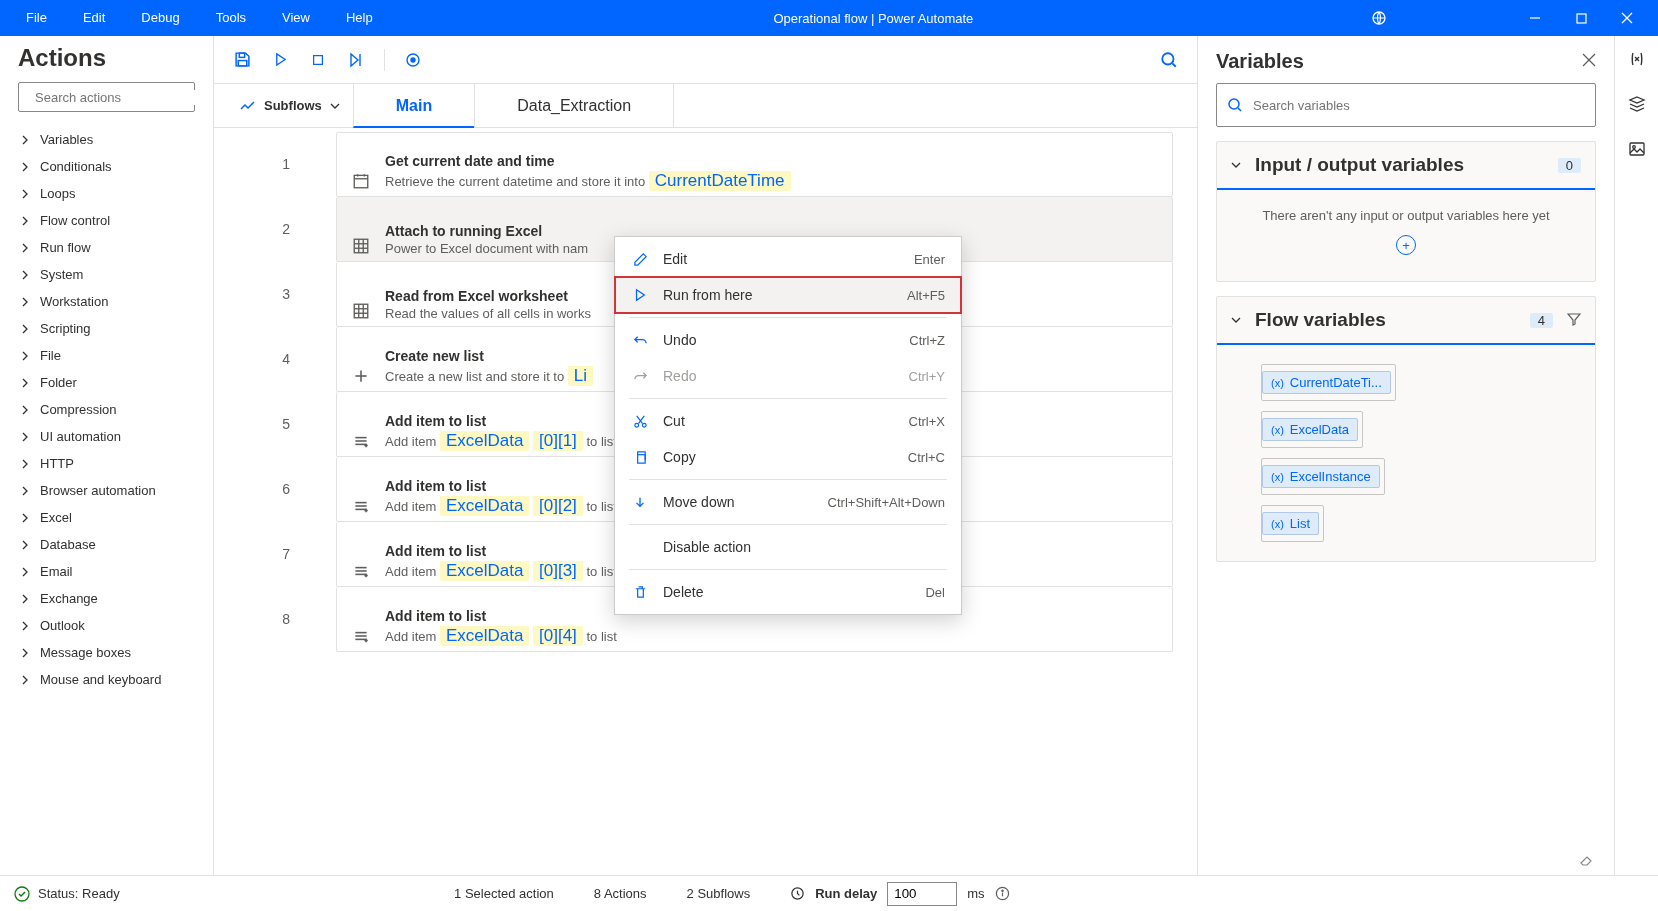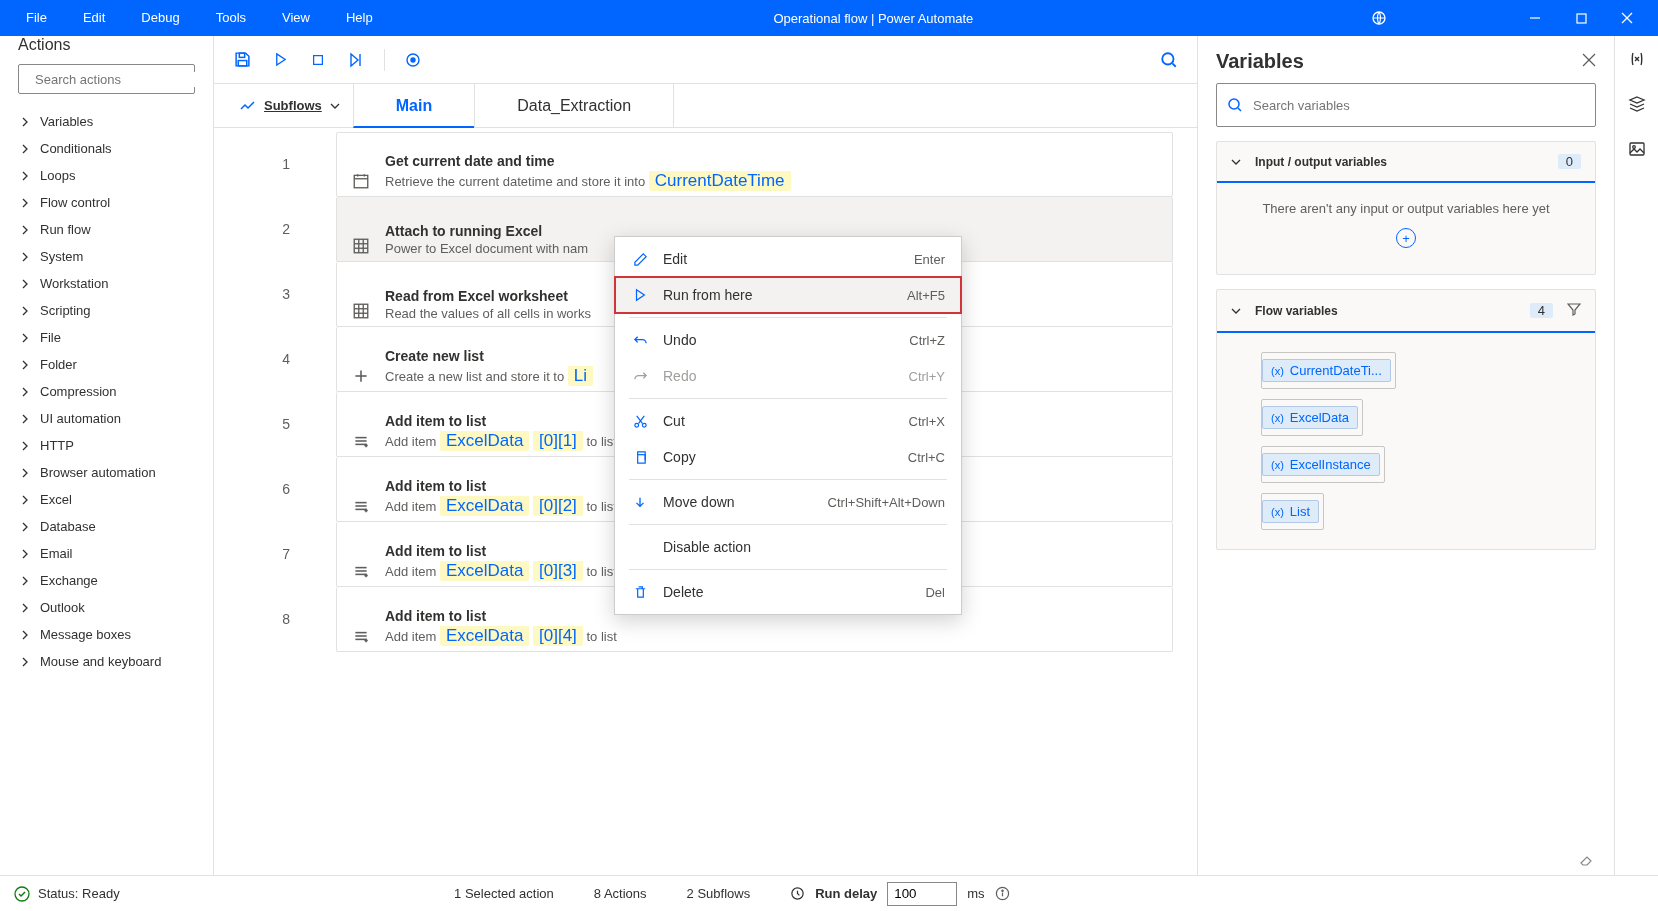--- a/index.html
+++ b/index.html
@@ -13,36 +13,36 @@
 .titlebar .title { flex: 1; text-align: center; font-size: 13px; }
 .titlebar .win-controls { display: flex; gap: 0; align-items: center; }
 .titlebar .win-btn { width: 46px; height: 36px; display: flex; align-items: center; justify-content: center; cursor: pointer; }
 .titlebar svg { stroke: #fff; fill: none; }
 
 
 .main { flex: 1; display: flex; min-height: 0; }
 
 
 .actions-pane { width: 214px; border-right: 1px solid #e1e1e1; display: flex; flex-direction: column; background: #fff; position: relative;}
-.actions-pane h1 { font-size: 16px; font-weight: 400; padding: 0 18px 10px; }
+.actions-pane h1 { font-size: 24px; font-weight: 700; padding: 8px 18px 10px; }
 .search-box { margin: 0 18px 10px; height: 30px; border: 1px solid #8a8886; border-radius: 2px; display: flex; align-items: center; padding: 0 8px; gap: 8px; }
 .search-box input { border: none; outline: none; flex: 1; font-size: 13px; color: #605e5c; }
 .actions-list { overflow-y: auto; flex: 1; padding: 4px 2px; }
 .action-cat { display: flex; align-items: center; gap: 10px; padding: 6px 12px 6px 18px; cursor: pointer; }
 .chev { width: 10px; height: 10px; flex-shrink: 0; }
 
 
 .editor { flex: 1; display: flex; flex-direction: column; min-width: 0; border-right: 1px solid #e1e1e1; }
 .toolbar { height: 48px; display: flex; align-items: center; padding: 0 14px; gap: 10px; border-bottom: 1px solid #e1e1e1; }
 .tool-btn { width: 28px; height: 28px; display: flex; align-items: center; justify-content: center; border-radius: 2px; cursor: pointer; color: #0066ff; }
 .tool-sep { width: 1px; height: 22px; background: #e1e1e1; margin: 0 4px; }
 .tool-search { margin-left: auto; color: #0066ff; }
 
 .tabs-row { display: flex; align-items: center; border-bottom: 1px solid #e1e1e1; height: 44px; padding-left: 12px; }
-.subflows-btn { display: flex; align-items: center; gap: 8px; padding: 0 14px; cursor: pointer; color: #323130; font-weight: 600; text-decoration: underline; }
+.subflows-btn { display: flex; align-items: center; gap: 8px; padding: 0 14px; cursor: pointer; color: #323130; font-weight: 600; }
 .tab { padding: 0 42px; height: 44px; line-height: 44px; border-right: 1px solid #e1e1e1; border-left: 1px solid #e1e1e1; cursor: pointer; font-size: 16px; margin-left: -1px; }
 .tab.active { border-bottom: 2px solid #0066ff; font-weight: 600; color: #0066ff;}
 
 .flow-body { flex: 1; display: flex; overflow: auto; }
 .line-gutter { width: 94px; background: #fff; padding-top: 4px; }
 .line-no { height: 65px; text-align: right; padding-right: 18px; color: #605e5c; font-size: 14px; line-height: 65px; }
 .steps { flex: 1; padding: 4px 24px 4px 28px; }
 .step { border: 1px solid #e1e1e1; border-radius: 2px; padding: 5px 14px; display: flex; gap: 14px; align-items: flex-end; margin-bottom: 0; height: 65px; background: #fff; }
 .step + .step { border-top: none; }
 .step.selected { background: #f3f2f1; }
@@ -65,21 +65,21 @@
 
 .vars-pane { width: 416px; display: flex; flex-direction: column; }
 .vars-rail { width: 44px; border-left: 1px solid #e1e1e1; display: flex; flex-direction: column; align-items: center; padding-top: 14px; gap: 24px;}
 .vars-head { display: flex; align-items: center; justify-content: space-between; padding: 14px 18px 10px; }
 .vars-head h2 { font-size: 20px; font-weight: 600; }
 .close-x { cursor: pointer; }
 .vars-search { margin: 0 18px 14px; height: 44px; border: 1px solid #8a8886; border-radius: 2px; display: flex; align-items: center; padding: 0 10px; gap: 10px; }
 .vars-search input { border: none; outline: none; flex: 1; font-size: 13px; }
 .var-section { margin: 0 18px 14px; border: 1px solid #e1e1e1; border-radius: 2px; background: #faf9f8; }
 .var-sec-head { display: flex; align-items: center; padding: 12px 14px; gap: 14px; border-bottom: 2px solid #0066ff; }
-.var-sec-title { font-weight: 600; font-size: 12px; flex: 1; }
+.var-sec-title { font-weight: 600; font-size: 19px; flex: 1; }
 .var-count { background: #deecf9; padding: 0 8px; border-radius: 2px; min-width: 20px; text-align: center;}
 .var-sec-body { padding: 18px 14px; text-align: center; color: #605e5c; }
 .var-sec-body.list { text-align: left; padding: 14px 14px 14px 44px; }
 .add-circle { width: 20px; height: 20px; border: 1px solid #0066ff; border-radius: 50%; margin: 12px auto 8px; display: flex; align-items: center; justify-content: center; color: #0066ff; cursor:pointer;}
 .var-chip { display: inline-flex; align-items: center; gap: 6px; background: #deecf9; border: 1px solid #b1c8e6; padding: 3px 8px; border-radius: 2px; margin: 6px 0; color: #0066ff; font-size: 13px;}
 .var-chip-wrap { border: 1px solid #c8c6c4; border-radius:2px; padding: 0 4px 0 0; display: inline-flex; align-items:center; margin: 5px 0;}
 .filter-icon { cursor: pointer; color: #605e5c; }
 
 
 .statusbar { height: 36px; border-top: 1px solid #e1e1e1; display: flex; align-items: center; padding: 0 14px; gap: 26px; font-size: 13px; }

